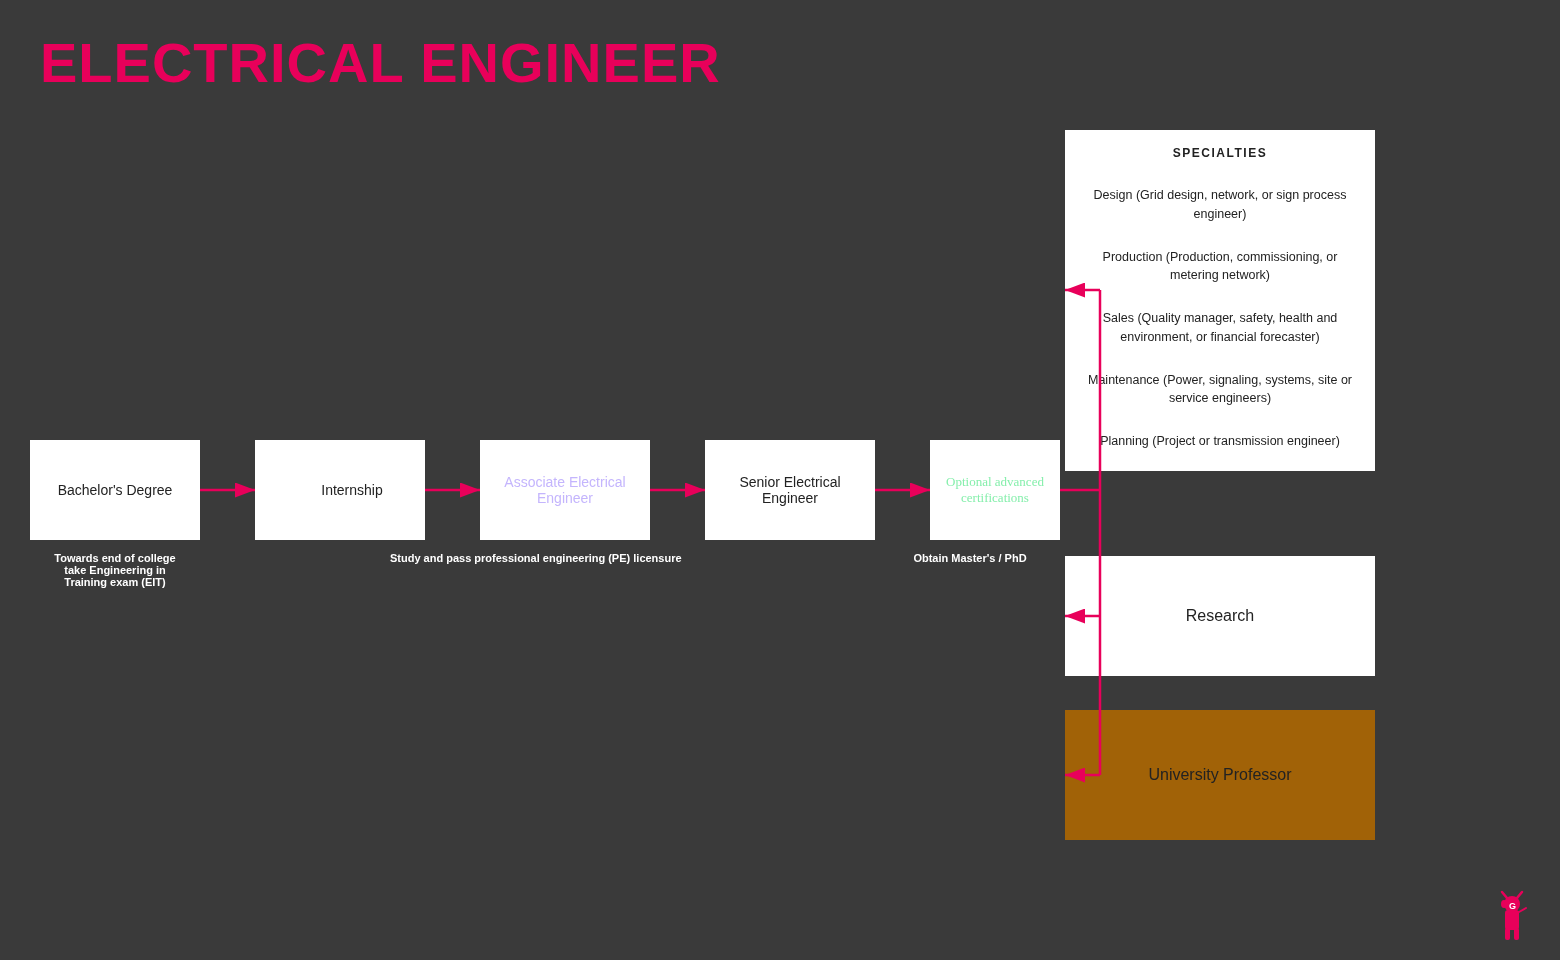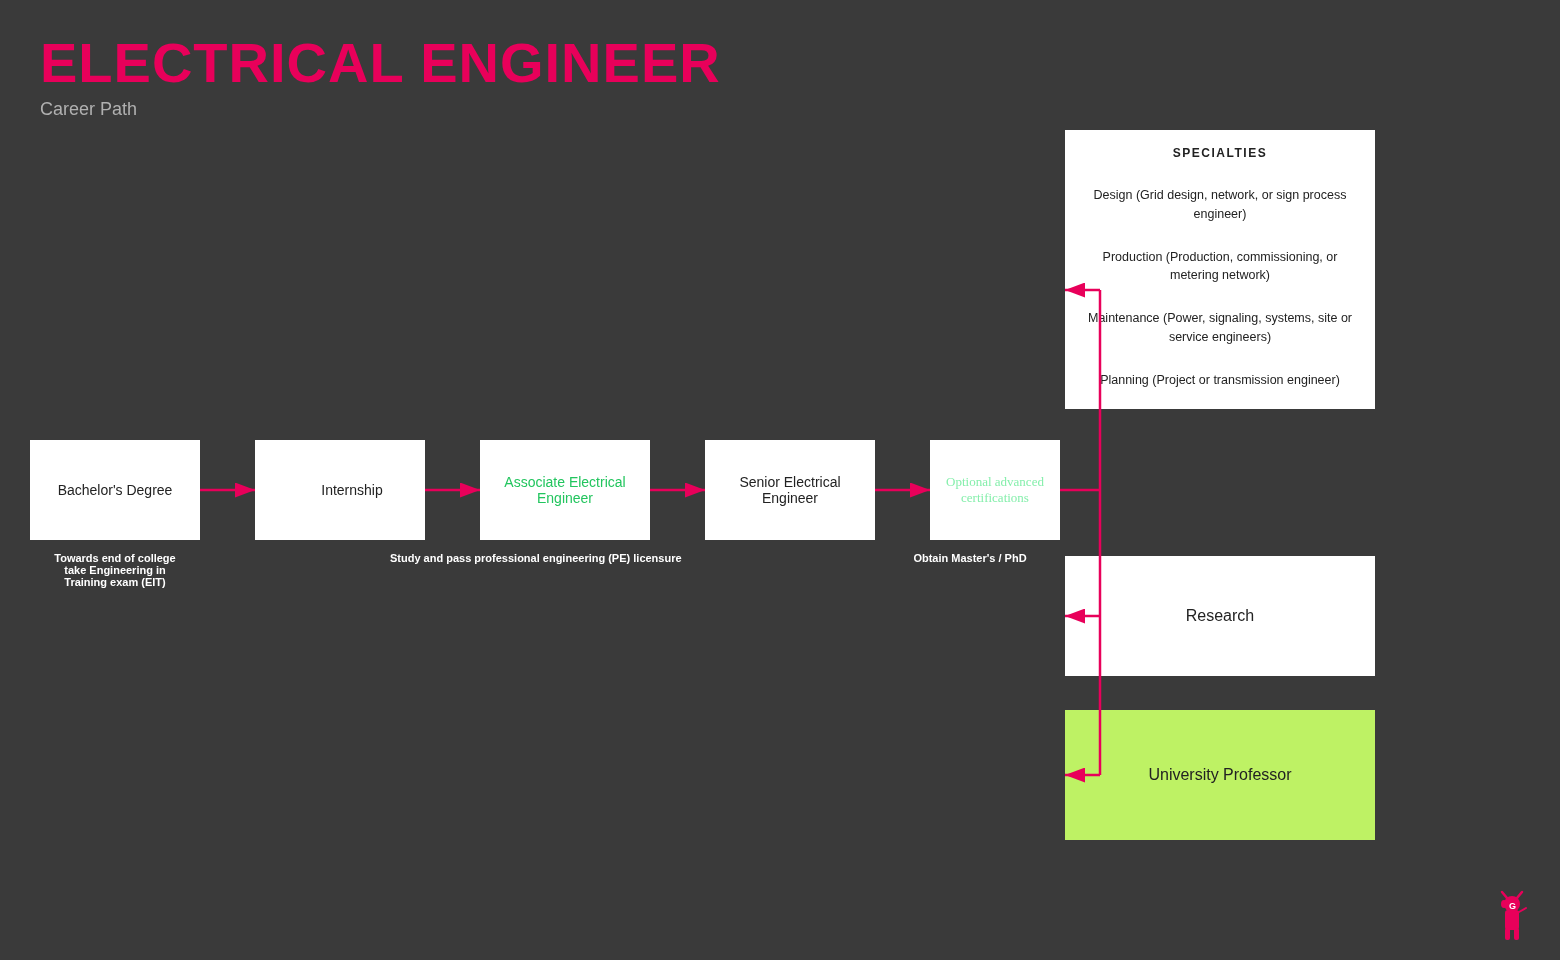--- a/index.html
+++ b/index.html
@@ -91,21 +91,21 @@
       display: flex;
       align-items: center;
       justify-content: center;
       font-size: 16px;
       color: #222;
     }
 
     
     .professor-box {
       position: absolute;
-      background: #bef264;
+      background: #a16207;
       top: 710px;
       left: 1065px;
       width: 310px;
       height: 130px;
       display: flex;
       align-items: center;
       justify-content: center;
       font-size: 16px;
       color: #222;
     }
@@ -116,27 +116,27 @@
       right: 18px;
       width: 60px;
       height: 60px;
     }
   </style>
 </head>
 <body>
 
 <div class="header">
   <h1>ELECTRICAL ENGINEER</h1>
-  <p>Career Path</p>
 </div>
 
 <div class="specialties-box">
   <div class="spec-title">SPECIALTIES</div>
   <p>Design (Grid design, network, or sign process engineer)</p>
   <p>Production (Production, commissioning, or metering network)</p>
+  <p>Sales (Quality manager, safety, health and environment, or financial forecaster)</p>
   <p>Maintenance (Power, signaling, systems, site or service engineers)</p>
   <p>Planning (Project or transmission engineer)</p>
 </div>
 
 <div class="research-box">
   <span>Research</span>
 </div>
 
 <div class="professor-box">
   <span>University Professor</span>
@@ -178,21 +178,21 @@
 
   <rect x="255" y="440" width="170" height="100" fill="white"></rect>
   <foreignObject x="255" y="440" width="170" height="100">
     <div xmlns="http://www.w3.org/1999/xhtml" style="width:194px;height:100px;display:flex;align-items:center;justify-content:center;text-align:center;font-size:14px;color:#222;font-family:Arial,sans-serif;padding:8px;">
       Internship
     </div>
   </foreignObject>
 
   <rect x="480" y="440" width="170" height="100" fill="white"></rect>
   <foreignObject x="480" y="440" width="170" height="100">
-    <div xmlns="http://www.w3.org/1999/xhtml" style="width:170px;height:100px;display:flex;align-items:center;justify-content:center;text-align:center;font-size:14px;color:#22c55e;font-family:Arial,sans-serif;padding:8px;">
+    <div xmlns="http://www.w3.org/1999/xhtml" style="width:170px;height:100px;display:flex;align-items:center;justify-content:center;text-align:center;font-size:14px;color:#c4b5fd;font-family:Arial,sans-serif;padding:8px;">
       Associate Electrical Engineer
     </div>
   </foreignObject>
 
   <rect x="705" y="440" width="170" height="100" fill="white"></rect>
   <foreignObject x="705" y="440" width="170" height="100">
     <div xmlns="http://www.w3.org/1999/xhtml" style="width:170px;height:100px;display:flex;align-items:center;justify-content:center;text-align:center;font-size:14px;color:#222;font-family:Arial,sans-serif;padding:8px;">
       Senior Electrical Engineer
     </div>
   </foreignObject>

